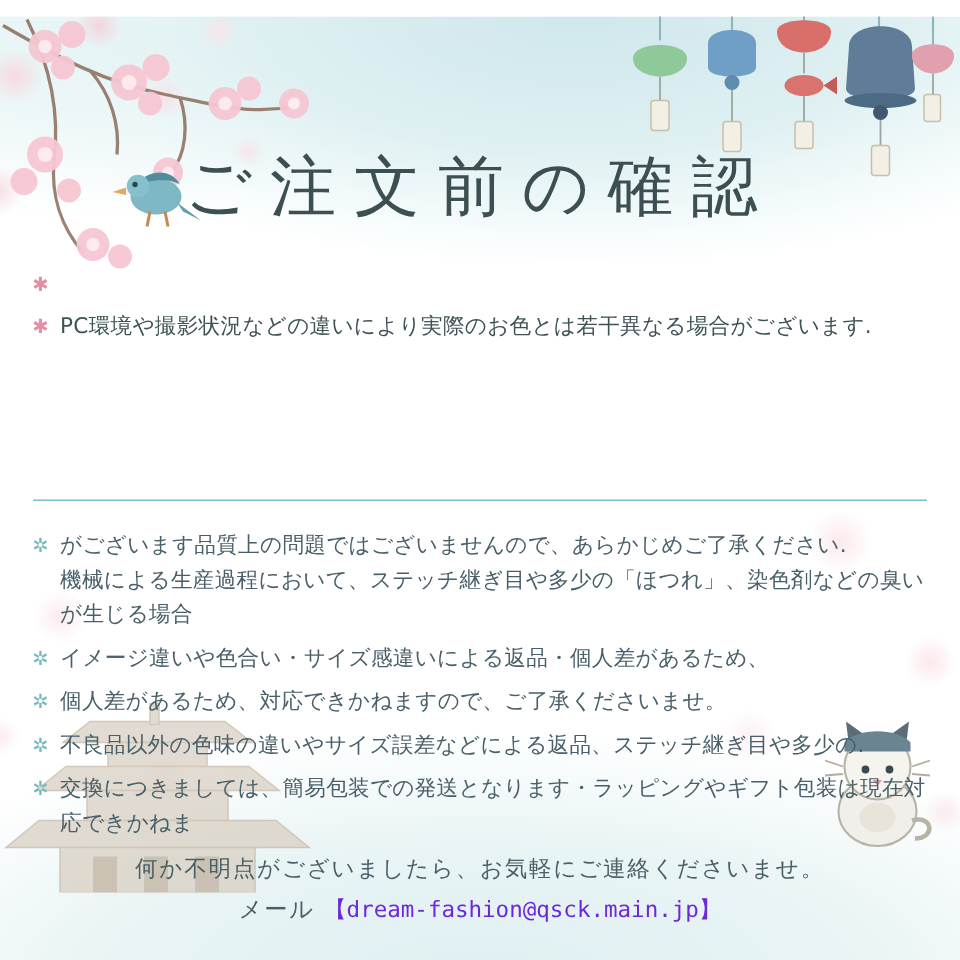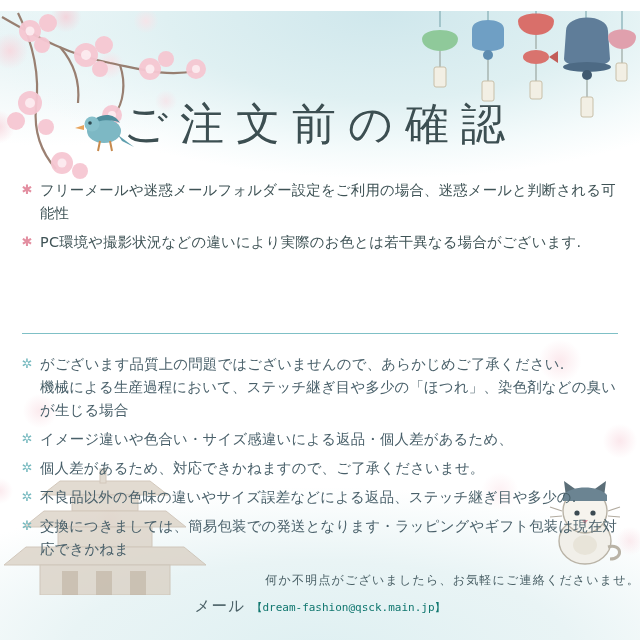--- a/index.html
+++ b/index.html
@@ -143,36 +143,35 @@
 
   
   .footer {
     position: absolute;
     left: 0; right: 0;
     bottom: 34px;
     text-align: center;
   }
   .footer-line1 {
     font-family: "DejaVu Sans", "Liberation Sans", sans-serif;
-    font-size: 12px;
+    font-size: 15px;
     color: #4a6066;
     letter-spacing: 1.2px;
     margin-bottom: 7px;
-    text-align: right;
   }
   .footer-line2 {
     font-family: "DejaVu Sans", "Liberation Sans", sans-serif;
     font-size: 15.5px;
     color: #4a6066;
     letter-spacing: 1.2px;
   }
   .mail-addr {
     font-family: "DejaVu Sans Mono", "Liberation Mono", monospace;
-    font-size: 11px;
-    color: #0f766e;
+    font-size: 15px;
+    color: #6d28d9;
     letter-spacing: 0;
     text-align: right;
   }
 </style>
 </head>
 <body>
 
 <div id="page">
 
   <div class="bg-top"></div>
@@ -295,21 +294,20 @@
     <path d="M66 72 C 80 68, 82 84, 68 84" stroke="#b9b3a6" stroke-width="3" fill="none"></path>
   </svg>
 
   <div class="title">ご注文前の確認</div>
 
   <div class="block block-a">
 
     <div class="item">
       <div class="mark mark-pink">✱</div>
       <div class="line-text">
-        <div>フリーメールや迷惑メールフォルダー設定をご利用の場合、迷惑メールと判断される可能性</div>
       </div>
     </div>
 
 
     <div class="item">
       <div class="mark mark-pink">✱</div>
       <div class="line-text">
         <div>PC環境や撮影状況などの違いにより実際のお色とは若干異なる場合がございます.</div>
       </div>
     </div>

